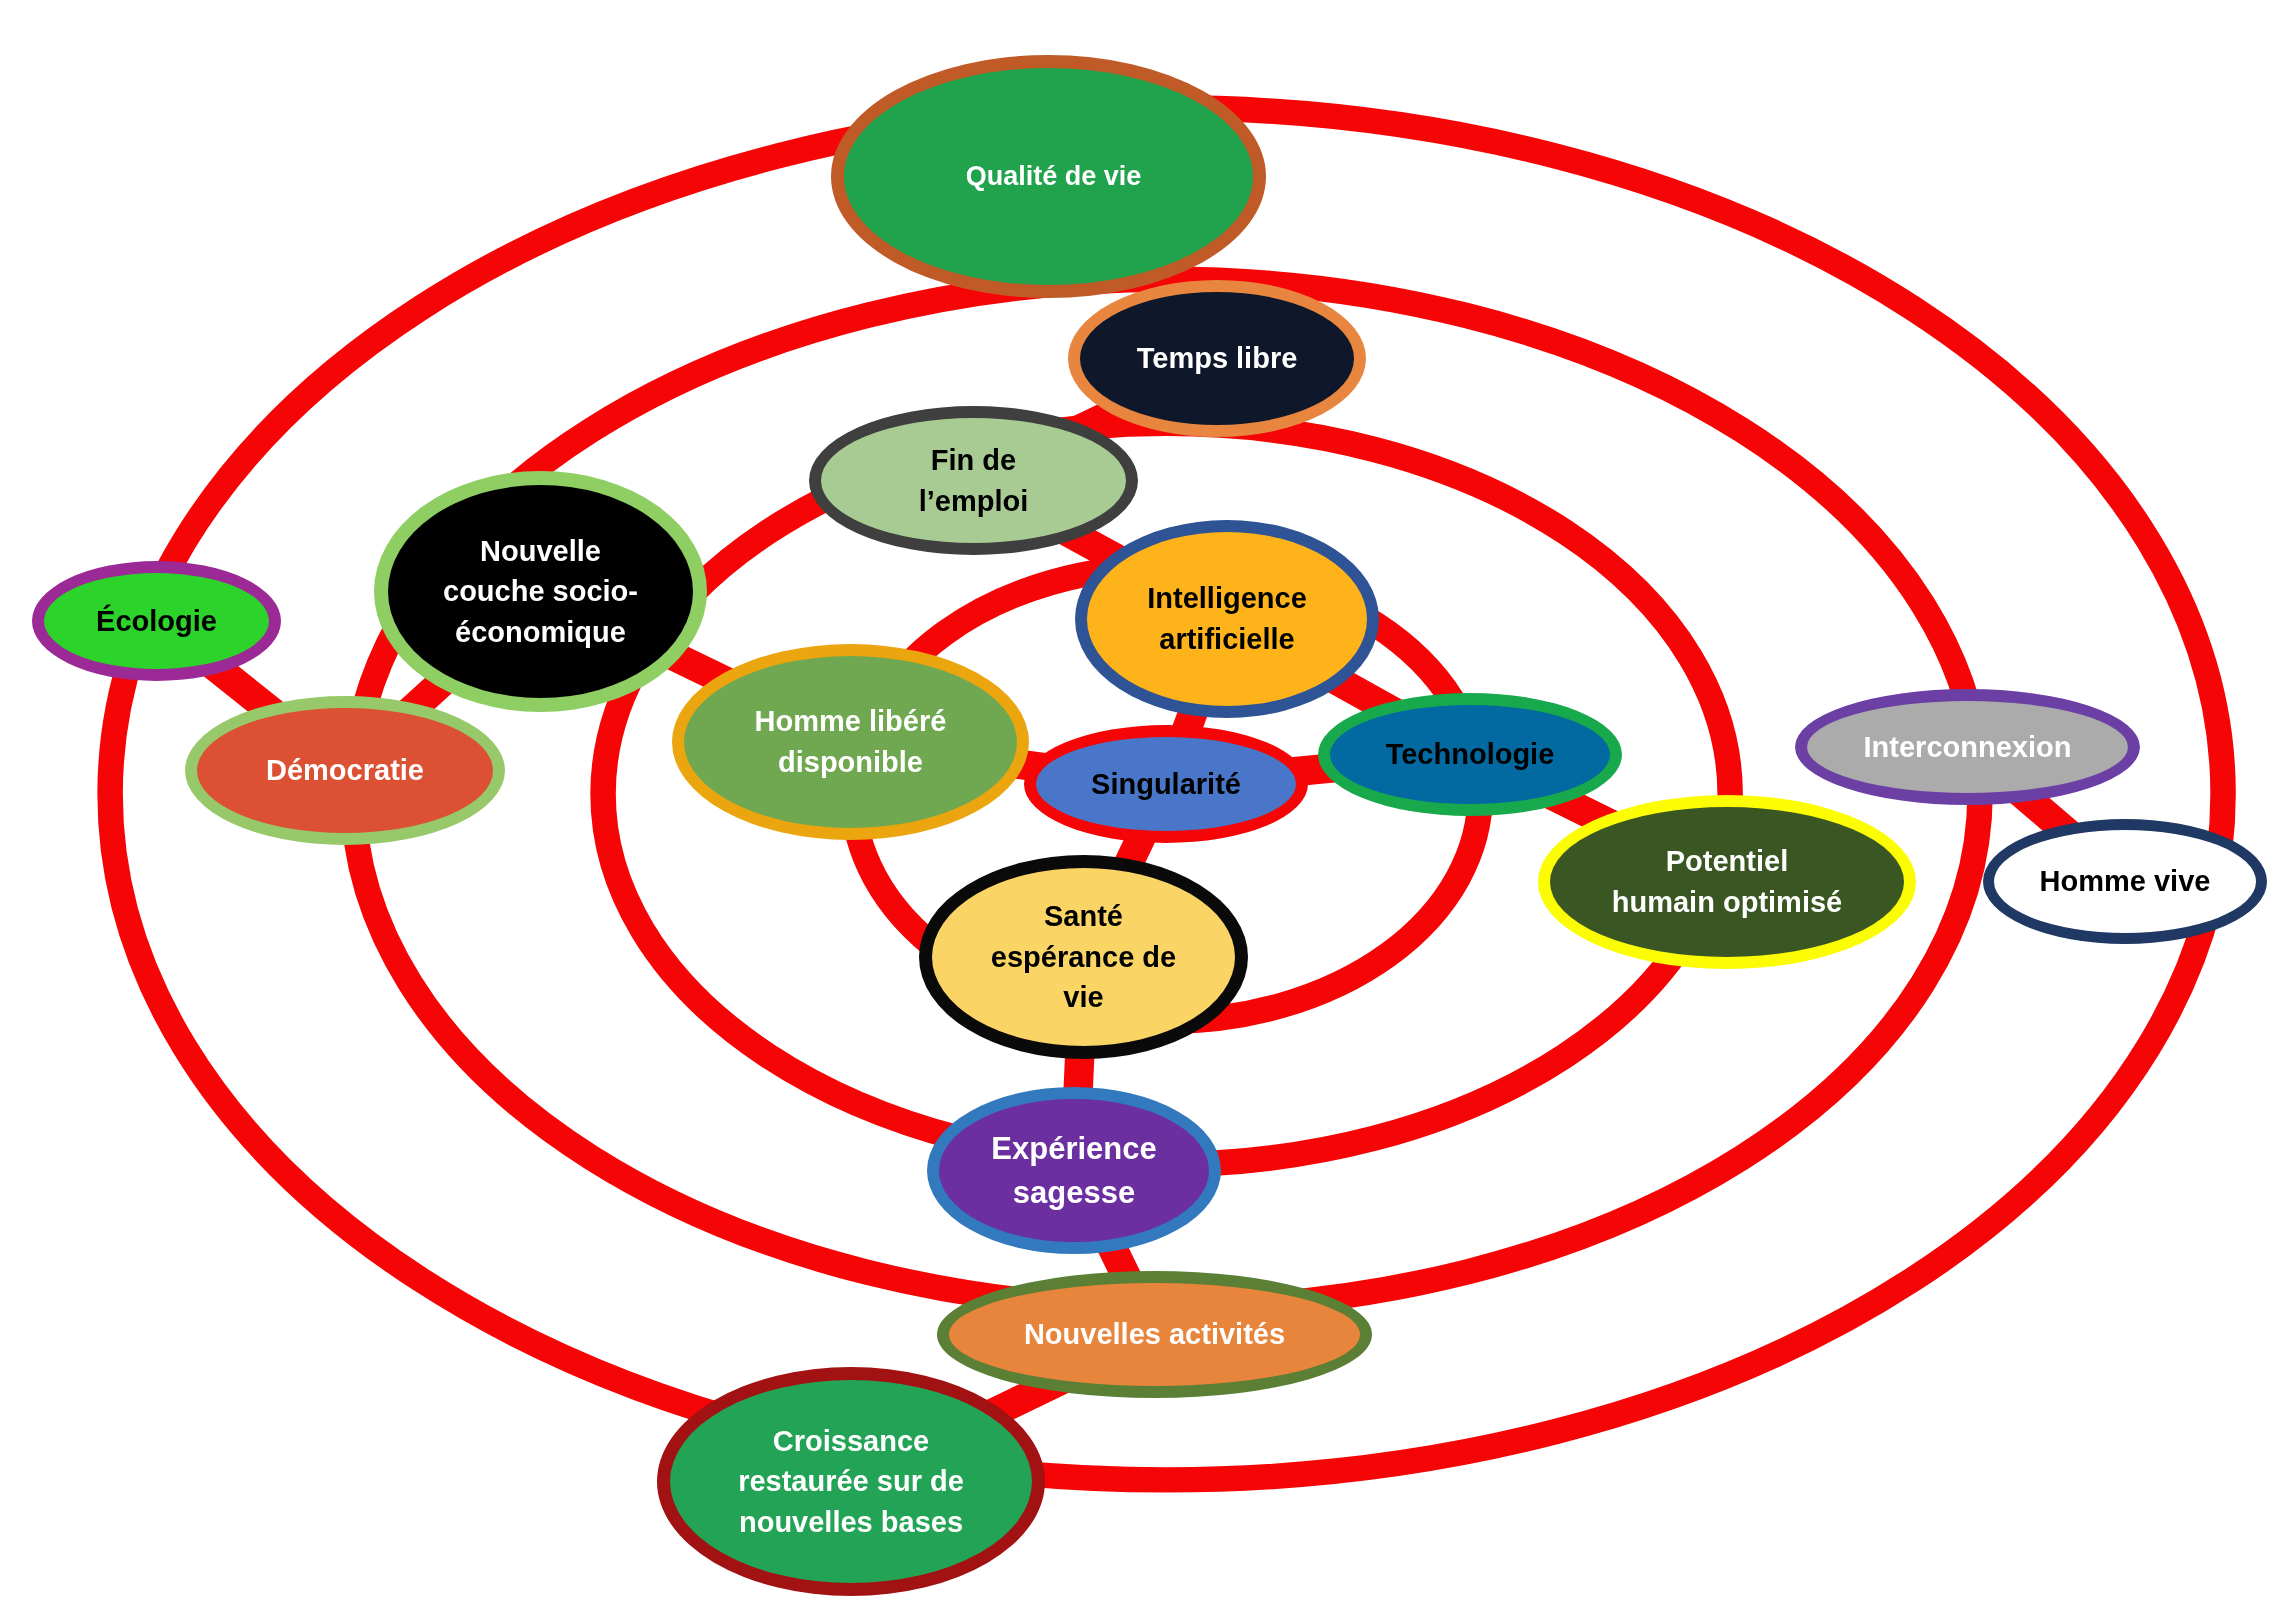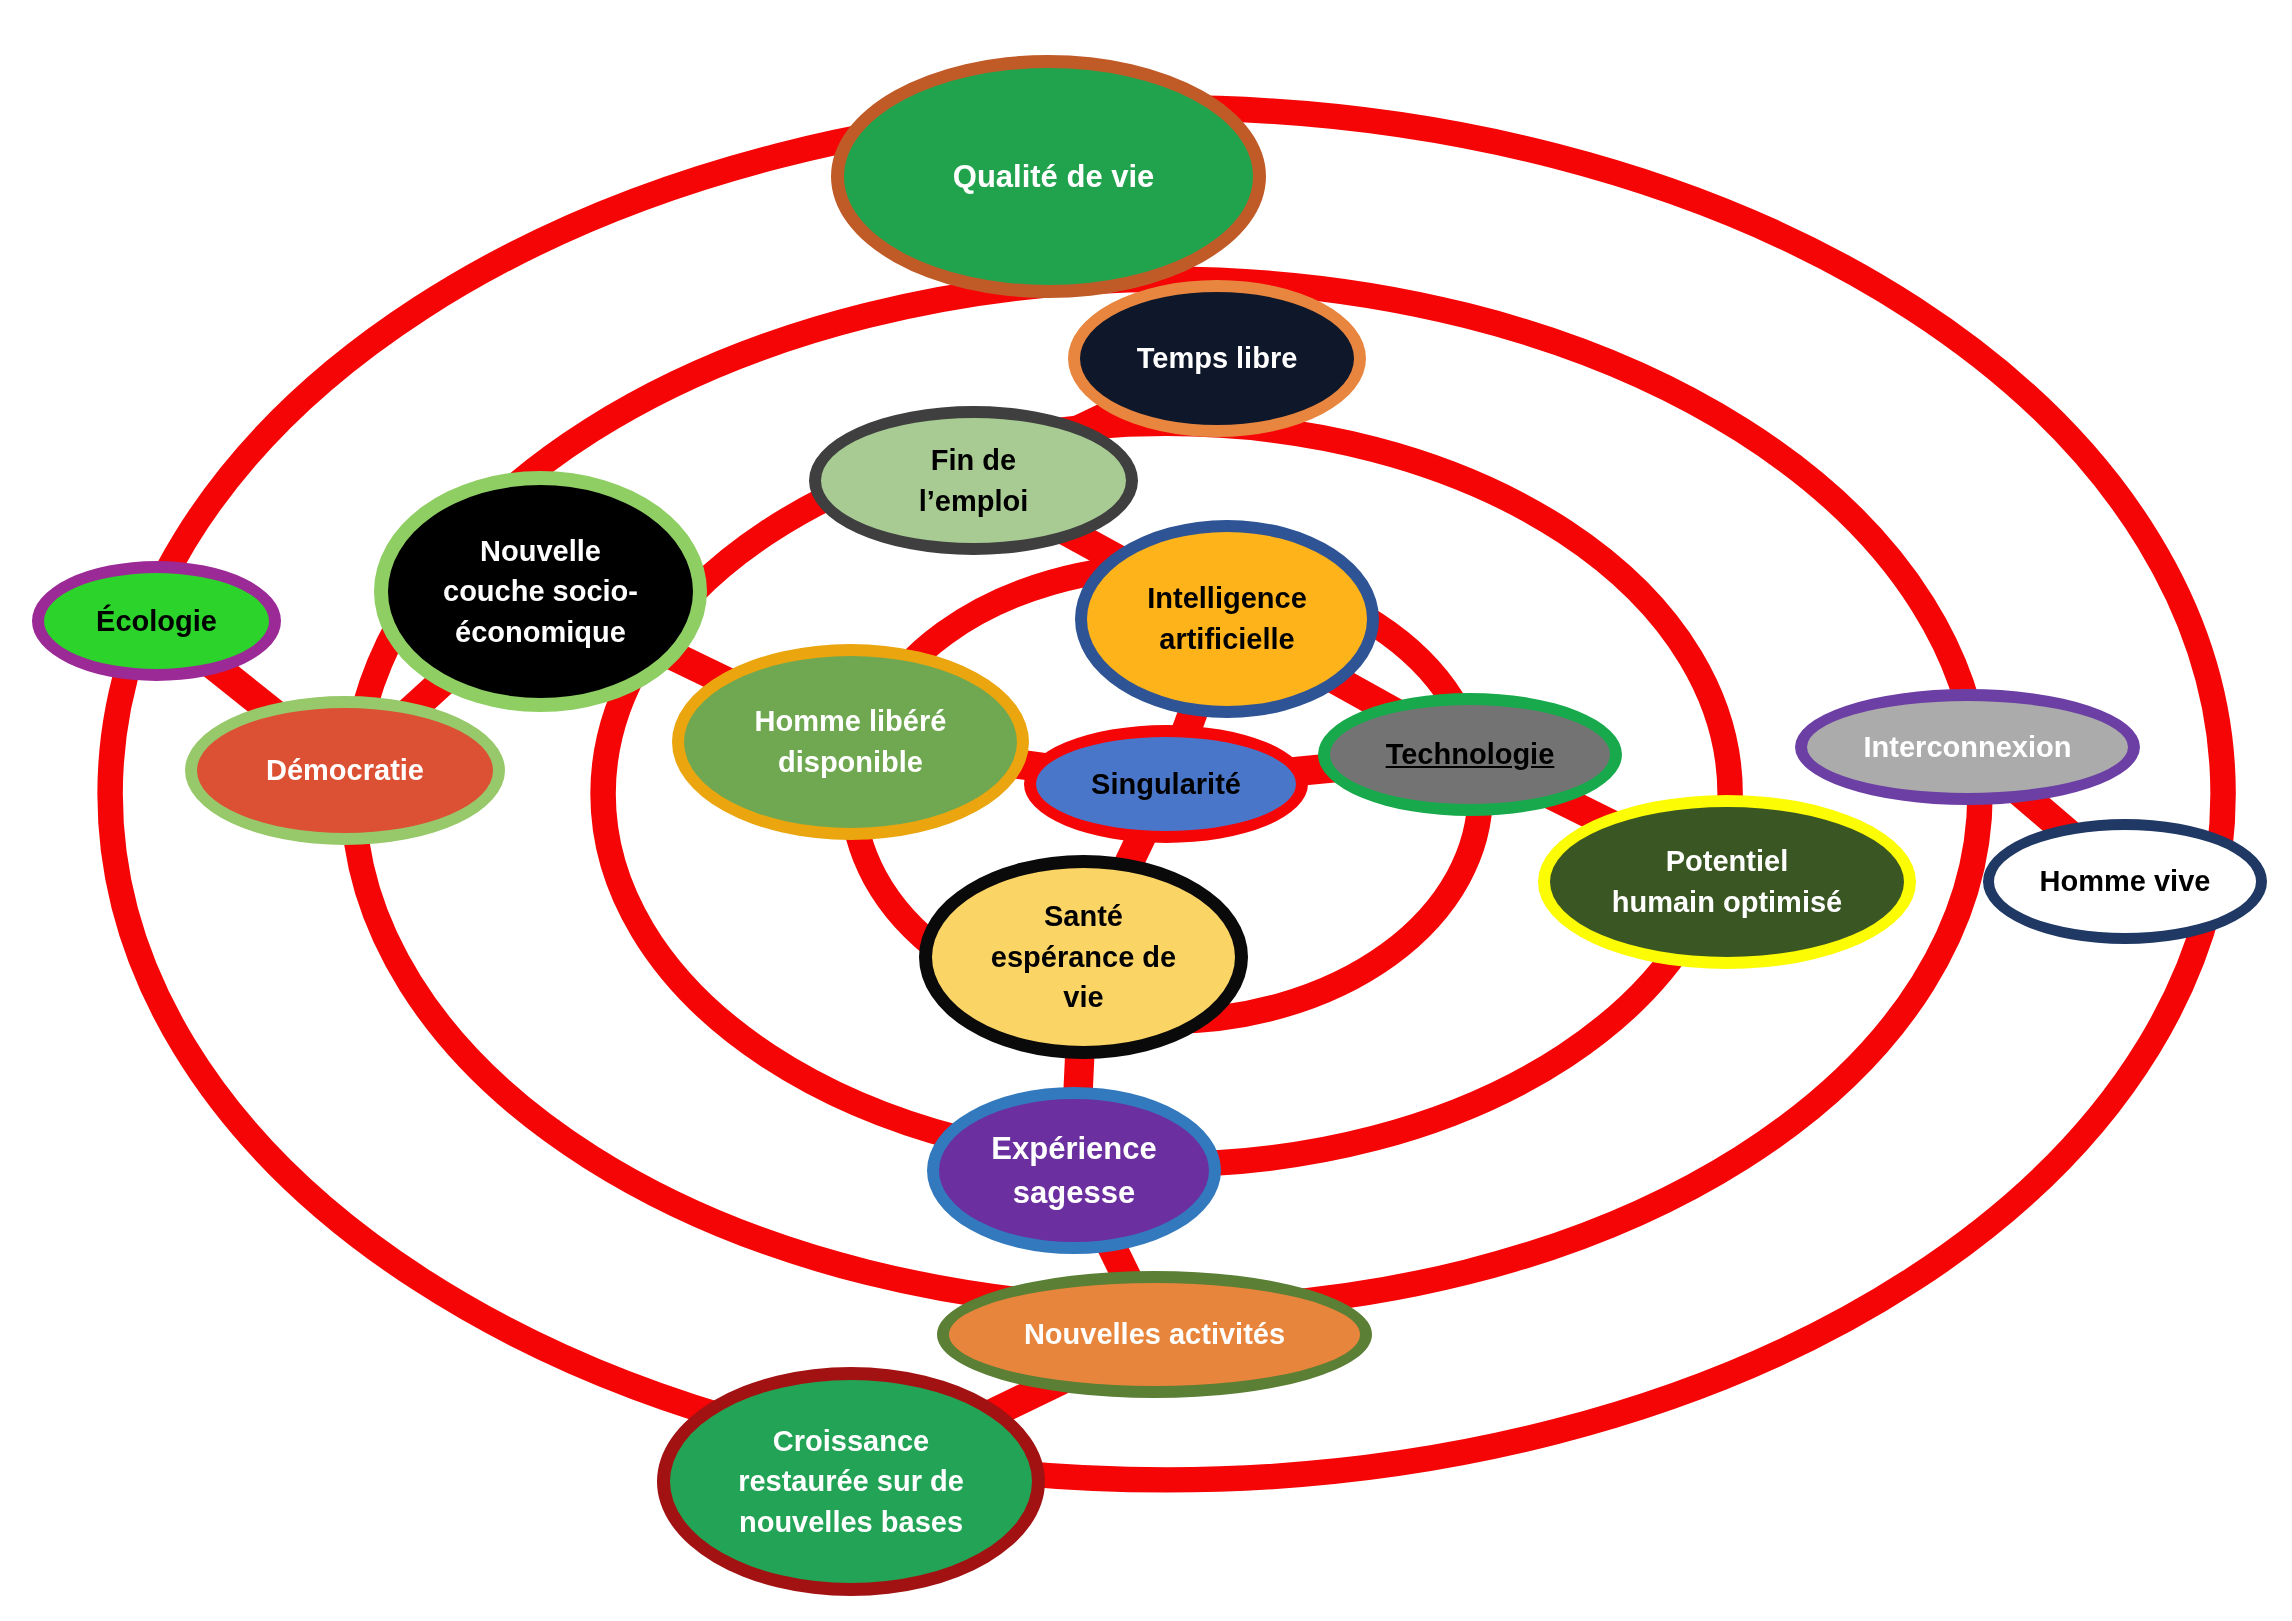--- a/index.html
+++ b/index.html
@@ -71,21 +71,21 @@
       <line x1="1096" y1="1194" x2="1178" y2="1362" stroke="#F50505" stroke-width="30"></line>
       <line x1="1178" y1="1362" x2="868" y2="1512" stroke="#F50505" stroke-width="30"></line>
       <line x1="552" y1="604" x2="868" y2="757" stroke="#F50505" stroke-width="30"></line>
       <line x1="352" y1="786" x2="552" y2="604" stroke="#F50505" stroke-width="30"></line>
       <line x1="160" y1="633" x2="352" y2="786" stroke="#F50505" stroke-width="30"></line>
       <line x1="1500" y1="770" x2="1762" y2="900" stroke="#F50505" stroke-width="30"></line>
       <line x1="2007" y1="762" x2="2168" y2="900" stroke="#F50505" stroke-width="30"></line>
     </svg>
   <div id="nodes-layer">
       <div class="node" style="left: 831px; top: 55px; width: 435px; height: 243px; border-width: 13.7px; border-color: rgb(192, 91, 40); background: rgb(33, 163, 78);">
-        <span class="node-label" style="color: rgb(255, 255, 255); font-size: 31px; padding-left: 16px;">Qualité de vie</span>
+        <span class="node-label" style="color: rgb(255, 255, 255); font-size: 27px; padding-left: 16px;">Qualité de vie</span>
       </div>
       <div class="node" style="left: 1068px; top: 280px; width: 298px; height: 157px; border-width: 12.7px; border-color: rgb(232, 134, 63); background: #0f172a;">
         <span class="node-label" style="color: rgb(255, 255, 255); font-size: 29px;">Temps libre</span>
       </div>
       <div class="node" style="left: 809px; top: 406px; width: 329px; height: 149px; border-width: 12.7px; border-color: rgb(63, 63, 63); background: rgb(168, 203, 147);">
         <span class="node-label" style="color: rgb(0, 0, 0); font-size: 29px;">Fin de
 l’emploi</span>
       </div>
       <div class="node" style="left: 374px; top: 471px; width: 333px; height: 241px; border-width: 14.7px; border-color: rgb(143, 206, 99); background: rgb(0, 0, 0);">
         <span class="node-label" style="color: rgb(255, 255, 255); font-size: 29px;">Nouvelle
@@ -99,21 +99,21 @@
         <span class="node-label" style="color: rgb(255, 255, 255); font-size: 29px;">Démocratie</span>
       </div>
       <div class="node" style="left: 672px; top: 644px; width: 357px; height: 196px; border-width: 12.7px; border-color: rgb(235, 165, 15); background: rgb(111, 168, 80);">
         <span class="node-label" style="color: rgb(255, 255, 255); font-size: 29px;">Homme libéré
 disponible</span>
       </div>
       <div class="node" style="left: 1075px; top: 520px; width: 304px; height: 198px; border-width: 12.7px; border-color: rgb(47, 84, 150); background: rgb(255, 179, 26);">
         <span class="node-label" style="color: rgb(0, 0, 0); font-size: 29px;">Intelligence
 artificielle</span>
       </div>
-      <div class="node" style="left: 1318px; top: 693px; width: 304px; height: 123px; border-width: 12.7px; border-color: rgb(23, 169, 76); background: #737373; text-decoration: underline;">
+      <div class="node" style="left: 1318px; top: 693px; width: 304px; height: 123px; border-width: 12.7px; border-color: rgb(23, 169, 76); background: #0369a1;">
         <span class="node-label" style="color: rgb(0, 0, 0); font-size: 29px;">Technologie</span>
       </div>
       <div class="node" style="left: 1024px; top: 725px; width: 284px; height: 118px; border-width: 12.7px; border-color: rgb(245, 5, 5); background: rgb(74, 118, 201);">
         <span class="node-label" style="color: #000000; font-size: 29px;">Singularité</span>
       </div>
       <div class="node" style="left: 1795px; top: 689px; width: 345px; height: 116px; border-width: 12.7px; border-color: rgb(108, 63, 165); background: rgb(171, 171, 171);">
         <span class="node-label" style="color: rgb(255, 255, 255); font-size: 29px;">Interconnexion</span>
       </div>
       <div class="node" style="left: 1538px; top: 795px; width: 378px; height: 174px; border-width: 12.7px; border-color: rgb(252, 252, 5); background: rgb(58, 86, 35);">
         <span class="node-label" style="color: rgb(255, 255, 255); font-size: 29px;">Potentiel

